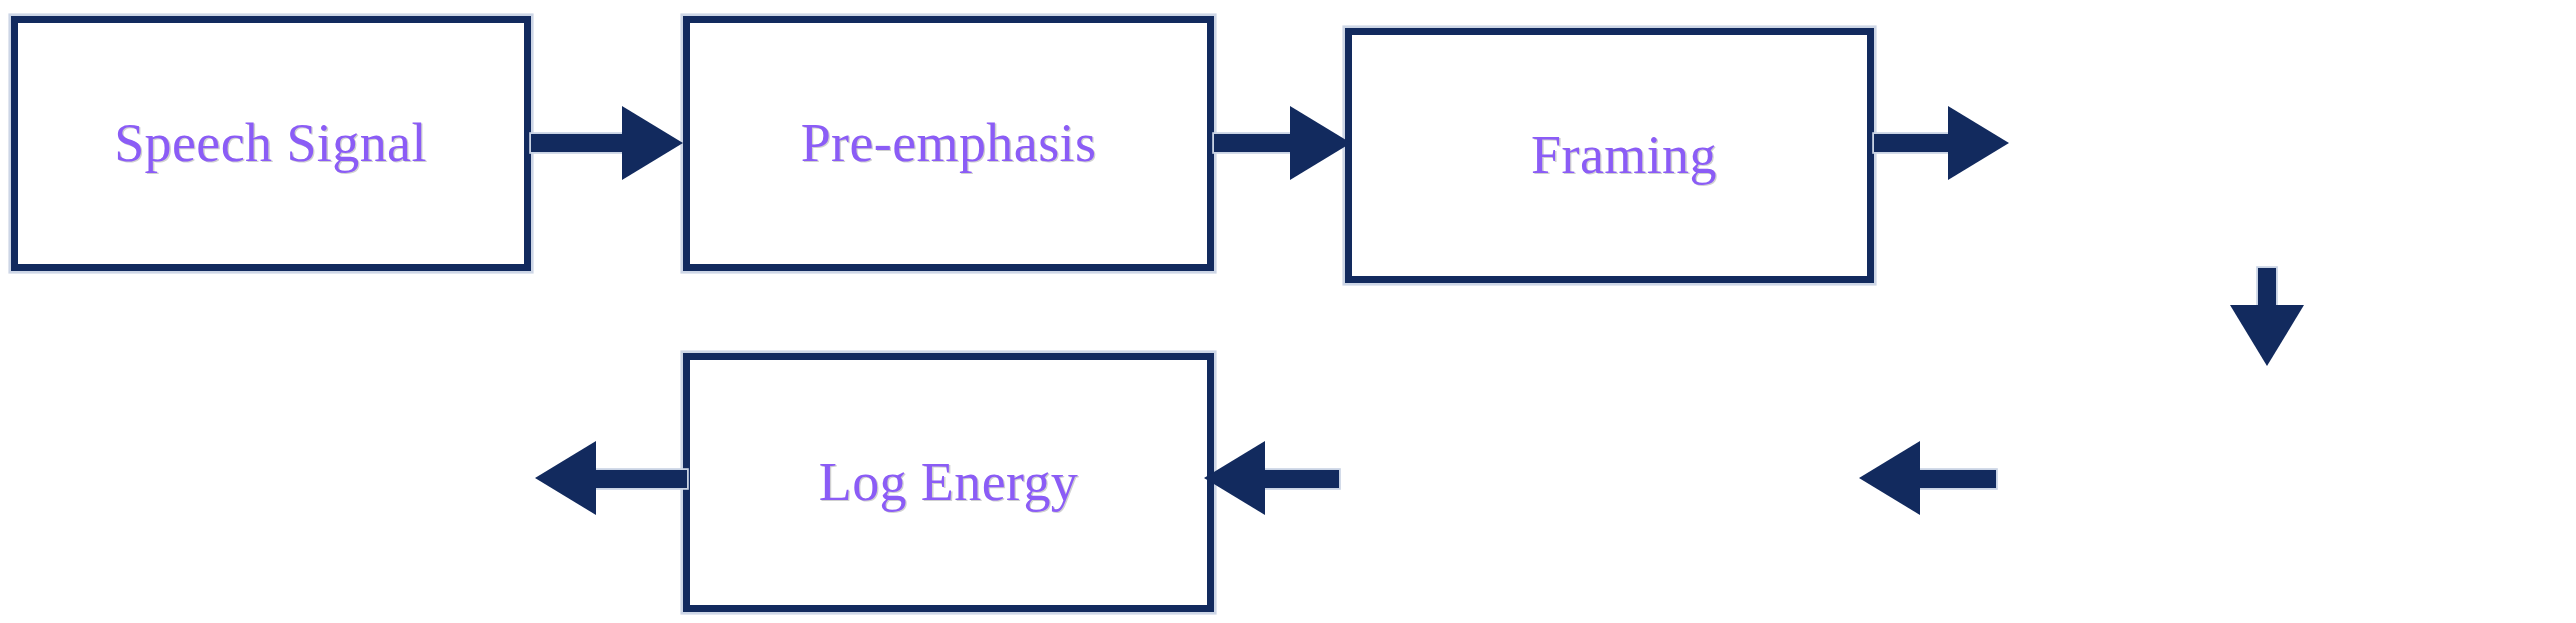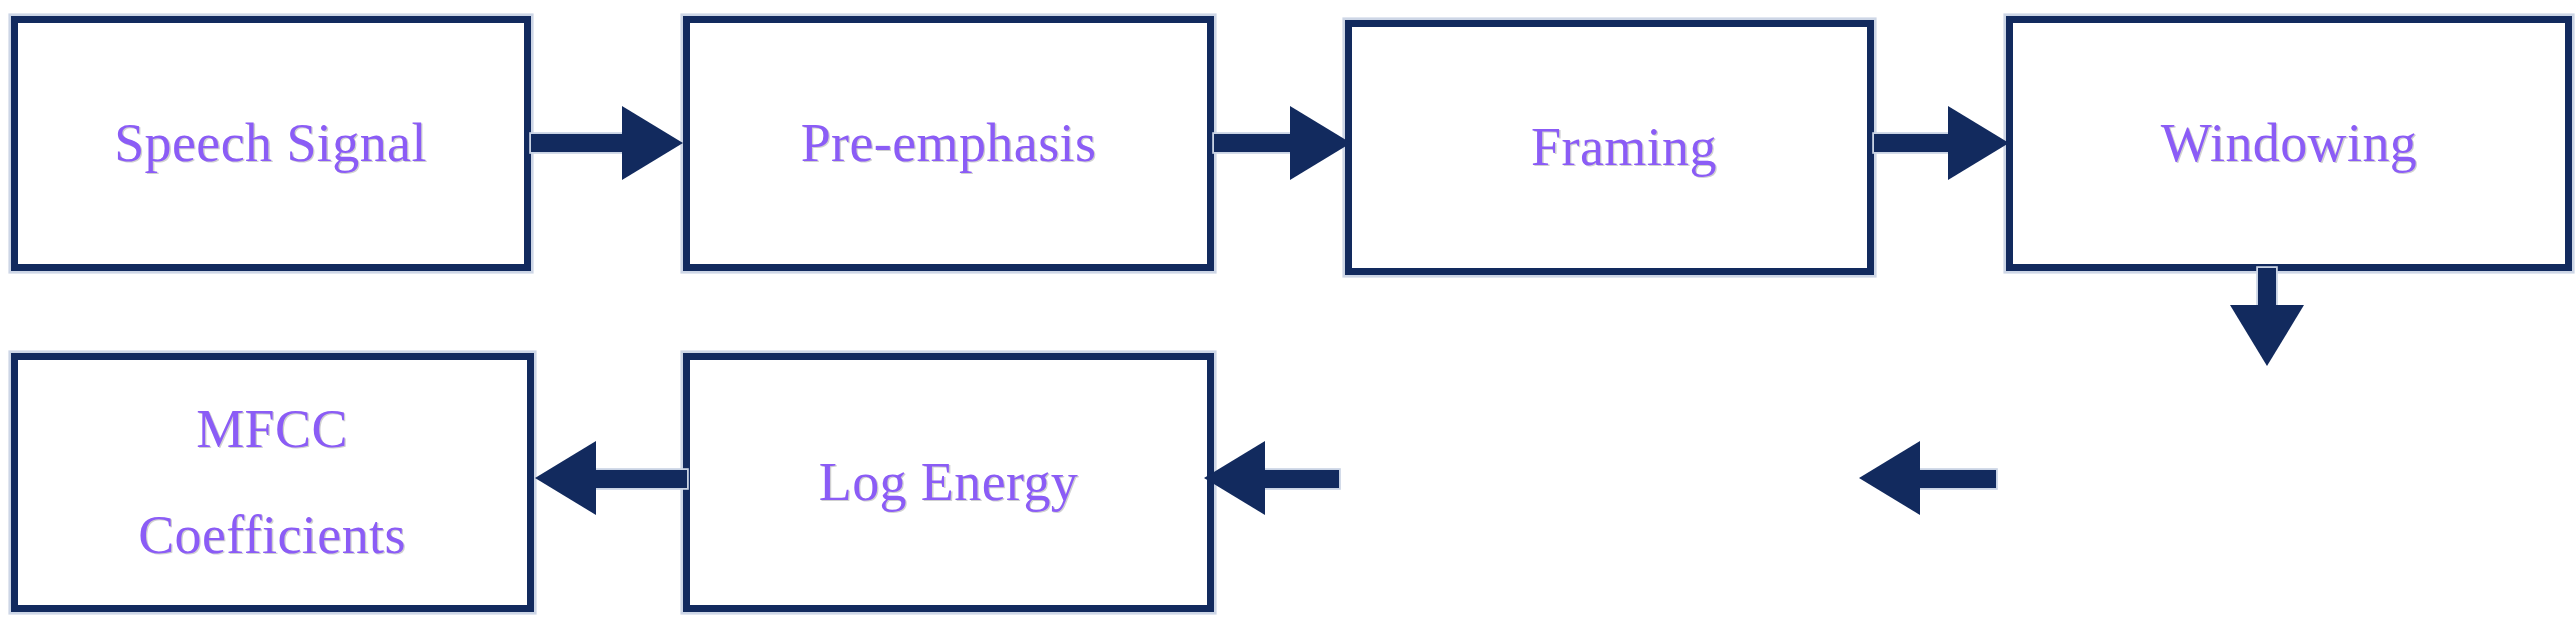--- a/index.html
+++ b/index.html
@@ -88,32 +88,25 @@
 <div id="canvas">
 
   <div class="node" style="left:10.5px; top:16px; width:520px; height:255px;">
     <span class="node-label">Speech Signal</span>
   </div>
 
   <div class="node" style="left:683px; top:16px; width:531px; height:255px;">
     <span class="node-label">Pre-emphasis</span>
   </div>
 
-  <div class="node" style="left:1345px; top:20px; width:529px; height:255px;padding-left:29px;">
+  <div class="node" style="left:1345px; top:28px; width:529px; height:255px;padding-left:29px;">
     <span class="node-label">Framing</span>
   </div>
 
-  <div class="node" style="left:2006px; top:16px; width:566px; height:255px;">
-    <span class="node-label">Windowing</span>
-  </div>
 
-  <div class="node" style="left:10.5px; top:353px; width:523px; height:259px;">
-    <span class="node-label two-line">MFCC
-Coefficients</span>
-  </div>
 
   <div class="node" style="left:683px; top:353px; width:531px; height:259px;">
     <span class="node-label">Log Energy</span>
   </div>
 
 
 
   <div class="arrow">
     <div class="arrow-shaft-h" style="left:531px; top:134px; width:97px;"></div>
     <div class="arrow-head-right" style="left:622px; top:106px;"></div>

